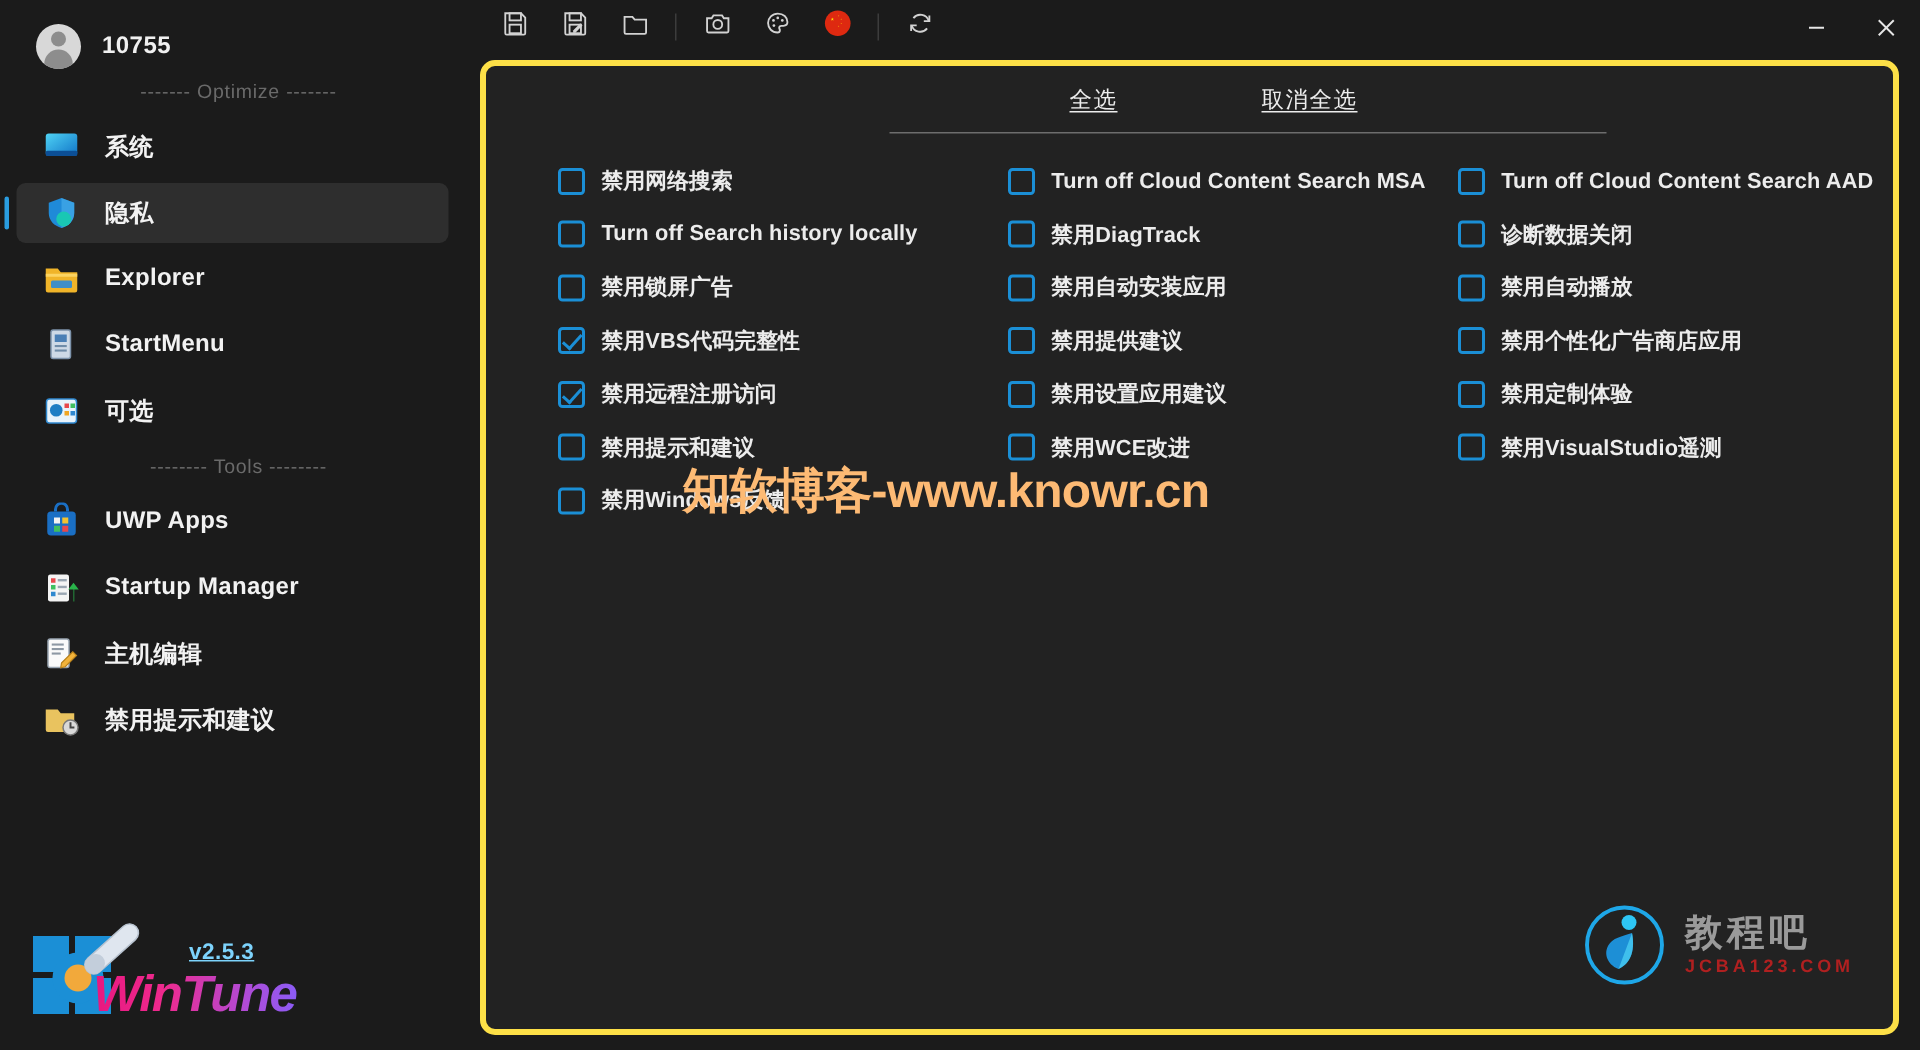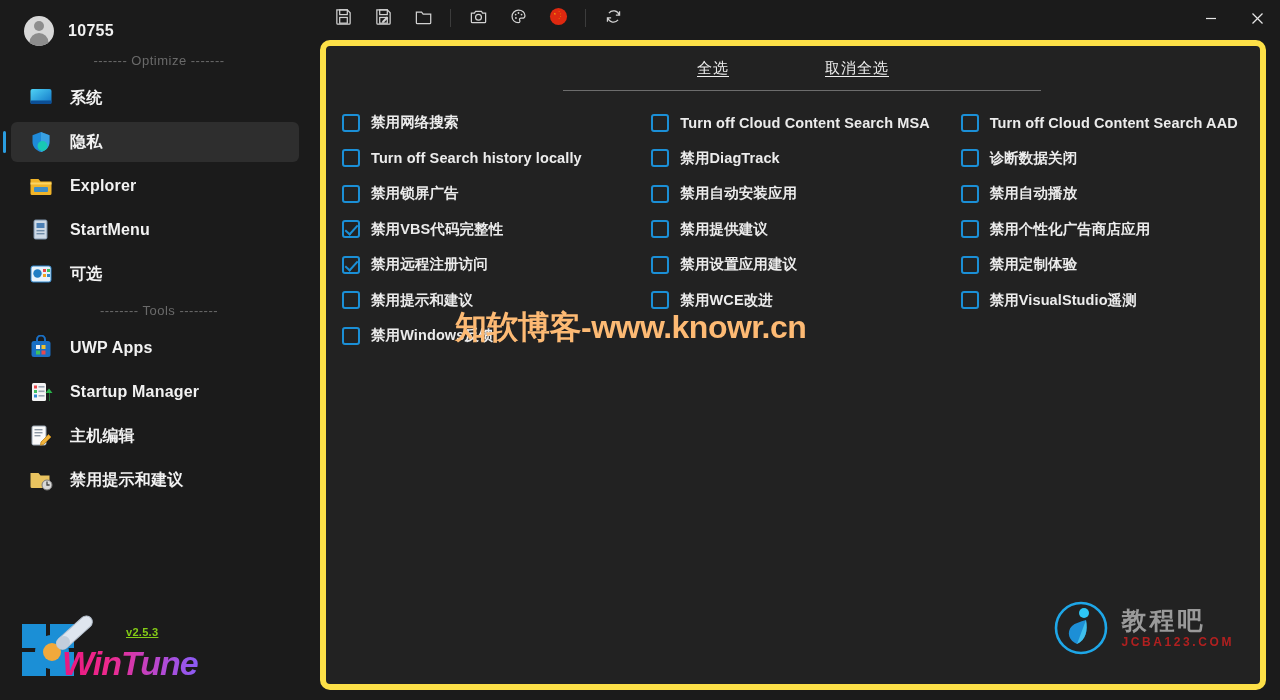--- a/index.html
+++ b/index.html
@@ -57,21 +57,21 @@
     width: 3px; height: 22px; border-radius: 2px; background: #2a9de0;
   }
   .nav-icon { width: 26px; height: 26px; flex: 0 0 auto; position: relative; }
 
   
   .brand {
     position: absolute; left: 18px; bottom: 6px; width: 250px; height: 80px;
   }
   .brand-ver {
     position: absolute; left: 108px; top: 20px;
-    color: #84cc16; font-size: 11px; font-weight: bold;
+    color: #7dd3fc; font-size: 15px; font-weight: bold;
     text-decoration: underline; letter-spacing: .3px;
   }
   .brand-word {
     position: absolute; left: 44px; top: 38px;
     font-size: 34px; font-weight: bold; font-style: italic;
     letter-spacing: -1px;
     background: linear-gradient(90deg,#e8177f 0%, #ee2a8e 35%, #b04bd6 75%, #8b5cf6 100%);
     -webkit-background-clip: text; background-clip: text; color: transparent;
   }
 
@@ -89,22 +89,23 @@
   .win-ctrls { margin-left: auto; display: flex; align-items: center; height: 36px; }
   .win-btn {
     width: 46px; height: 36px; display: flex; align-items: center; justify-content: center;
     color: #e6e6e6; cursor: default;
   }
   .win-btn svg { display: block; }
 
   
   .panel {
     position: absolute; left: 320px; top: 40px; width: 946px; height: 650px;
-    border: 6px solid #fde047; border-radius: 10px; background: #222222;
+    border: 4px solid #fde047; border-radius: 10px; background: #222222;
     overflow: hidden;
+    padding-left: 32px;
   }
   .panel-head {
     position: relative; height: 45px;
   }
   .sel-links {
     display: flex; justify-content: center; gap: 96px;
     padding-top: 13px;
   }
   .sel-link {
     color: #ededed; font-size: 15px; text-decoration: underline;

